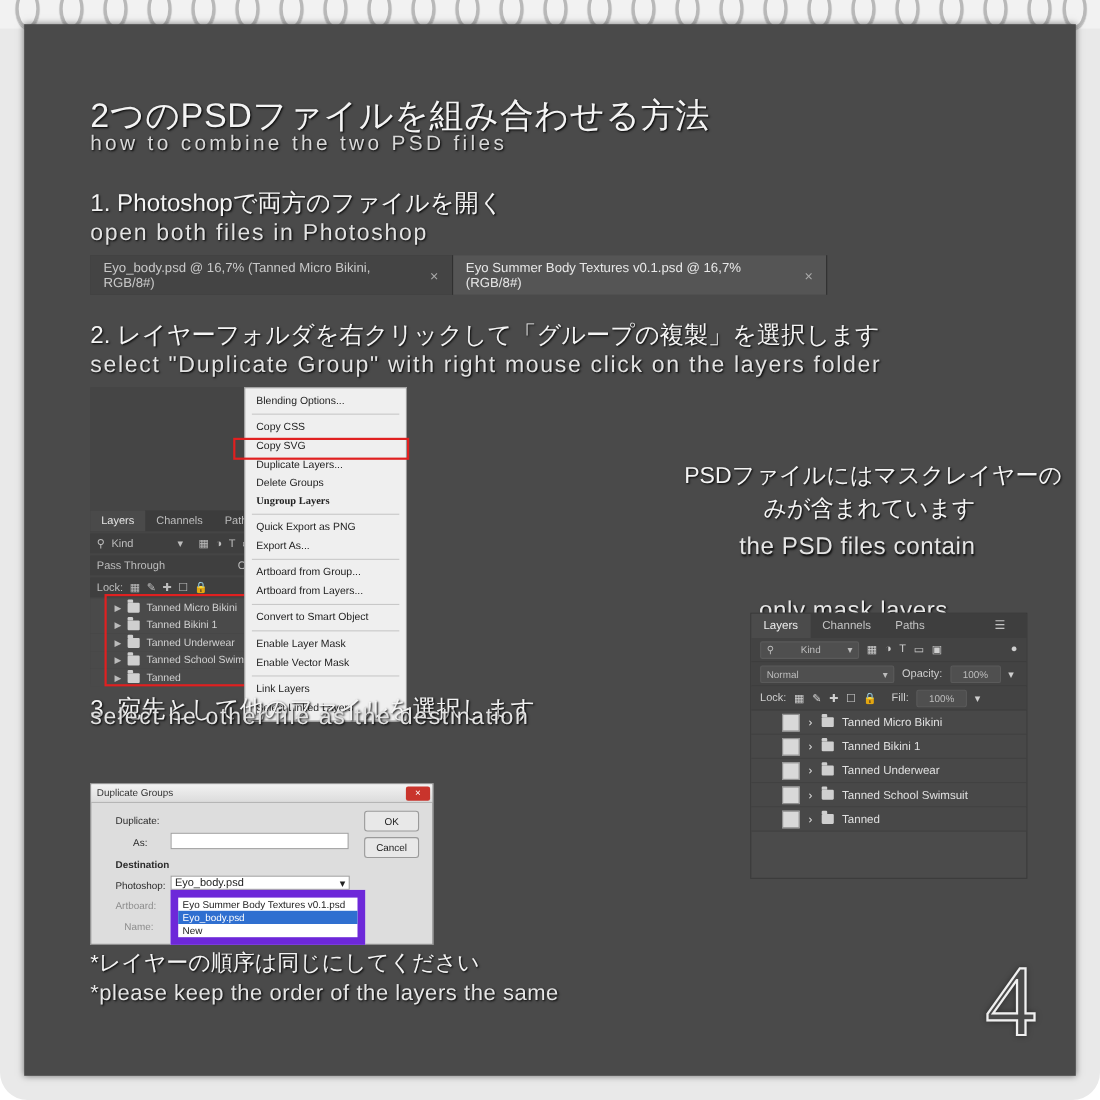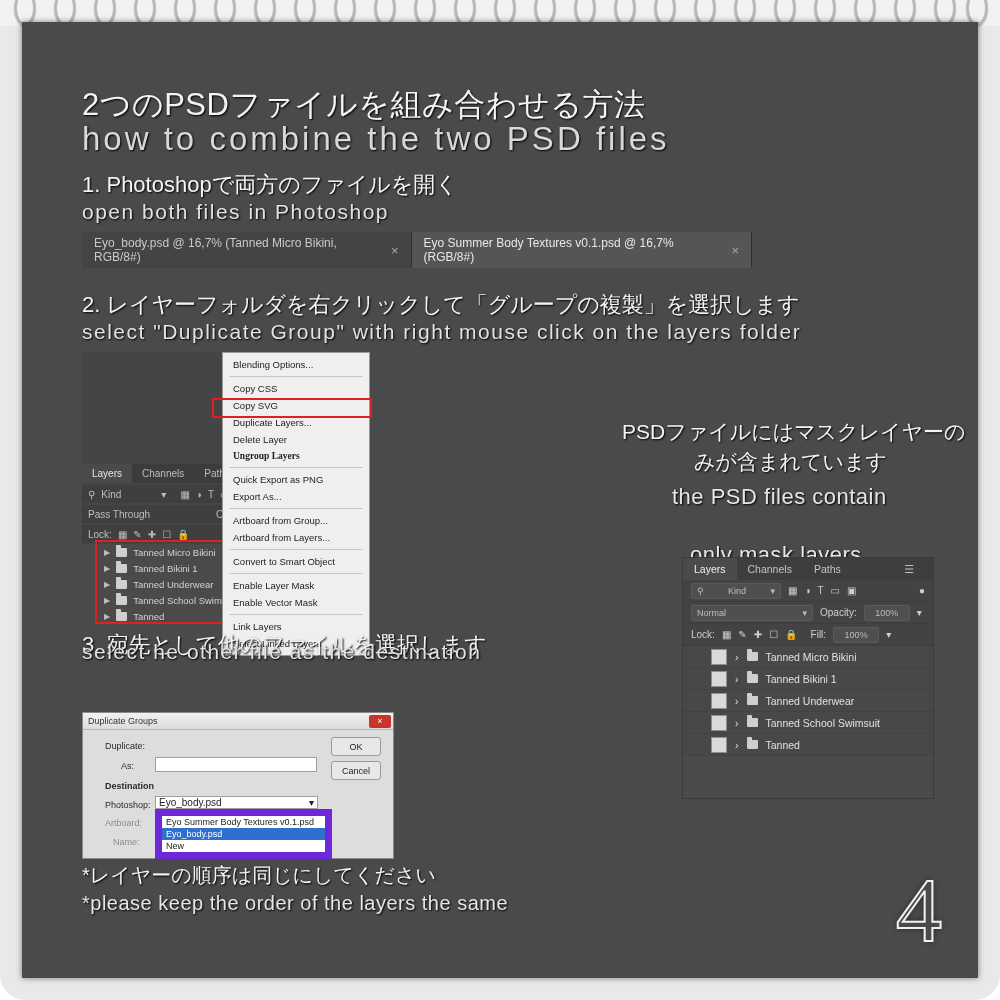--- a/index.html
+++ b/index.html
@@ -31,21 +31,21 @@
     background:#4a4a4a;
     box-shadow:0 0 6px rgba(0,0,0,.5);
     overflow:hidden;
   }
   .ttl-jp{
     position:absolute;color:#f4f4f4;font-size:31px;letter-spacing:.5px;
     text-shadow:1px 1px 2px #000;
     white-space:nowrap;
   }
   .ttl-en{
-    position:absolute;color:#d8d8d8;font-size:33px;letter-spacing:3px;
+    position:absolute;color:#d8d8d8;font-size:19px;letter-spacing:3px;
     text-shadow:1px 1px 2px #000;white-space:nowrap;
   }
   .step-jp{
     position:absolute;color:#f4f4f4;font-size:22px;white-space:nowrap;
     text-shadow:1px 1px 2px #000;
   }
   .step-en{
     position:absolute;color:#e2e2e2;font-size:21px;letter-spacing:1.5px;white-space:nowrap;
     text-shadow:1px 1px 2px #000;
   }
@@ -285,21 +285,21 @@
       </div>
 
       <div class="redbox" style="left:13px;top:188px;width:130px;height:84px"></div>
 
       <div class="ctxmenu">
         <div>Blending Options...</div>
         <div class="sep"></div>
         <div>Copy CSS</div>
         <div>Copy SVG</div>
         <div>Duplicate Layers...</div>
-        <div>Delete Layer</div>
+        <div>Delete Groups</div>
         <div class="bold">Ungroup Layers</div>
         <div class="sep"></div>
         <div>Quick Export as PNG</div>
         <div>Export As...</div>
         <div class="sep"></div>
         <div>Artboard from Group...</div>
         <div>Artboard from Layers...</div>
         <div class="sep"></div>
         <div>Convert to Smart Object</div>
         <div class="sep"></div>

